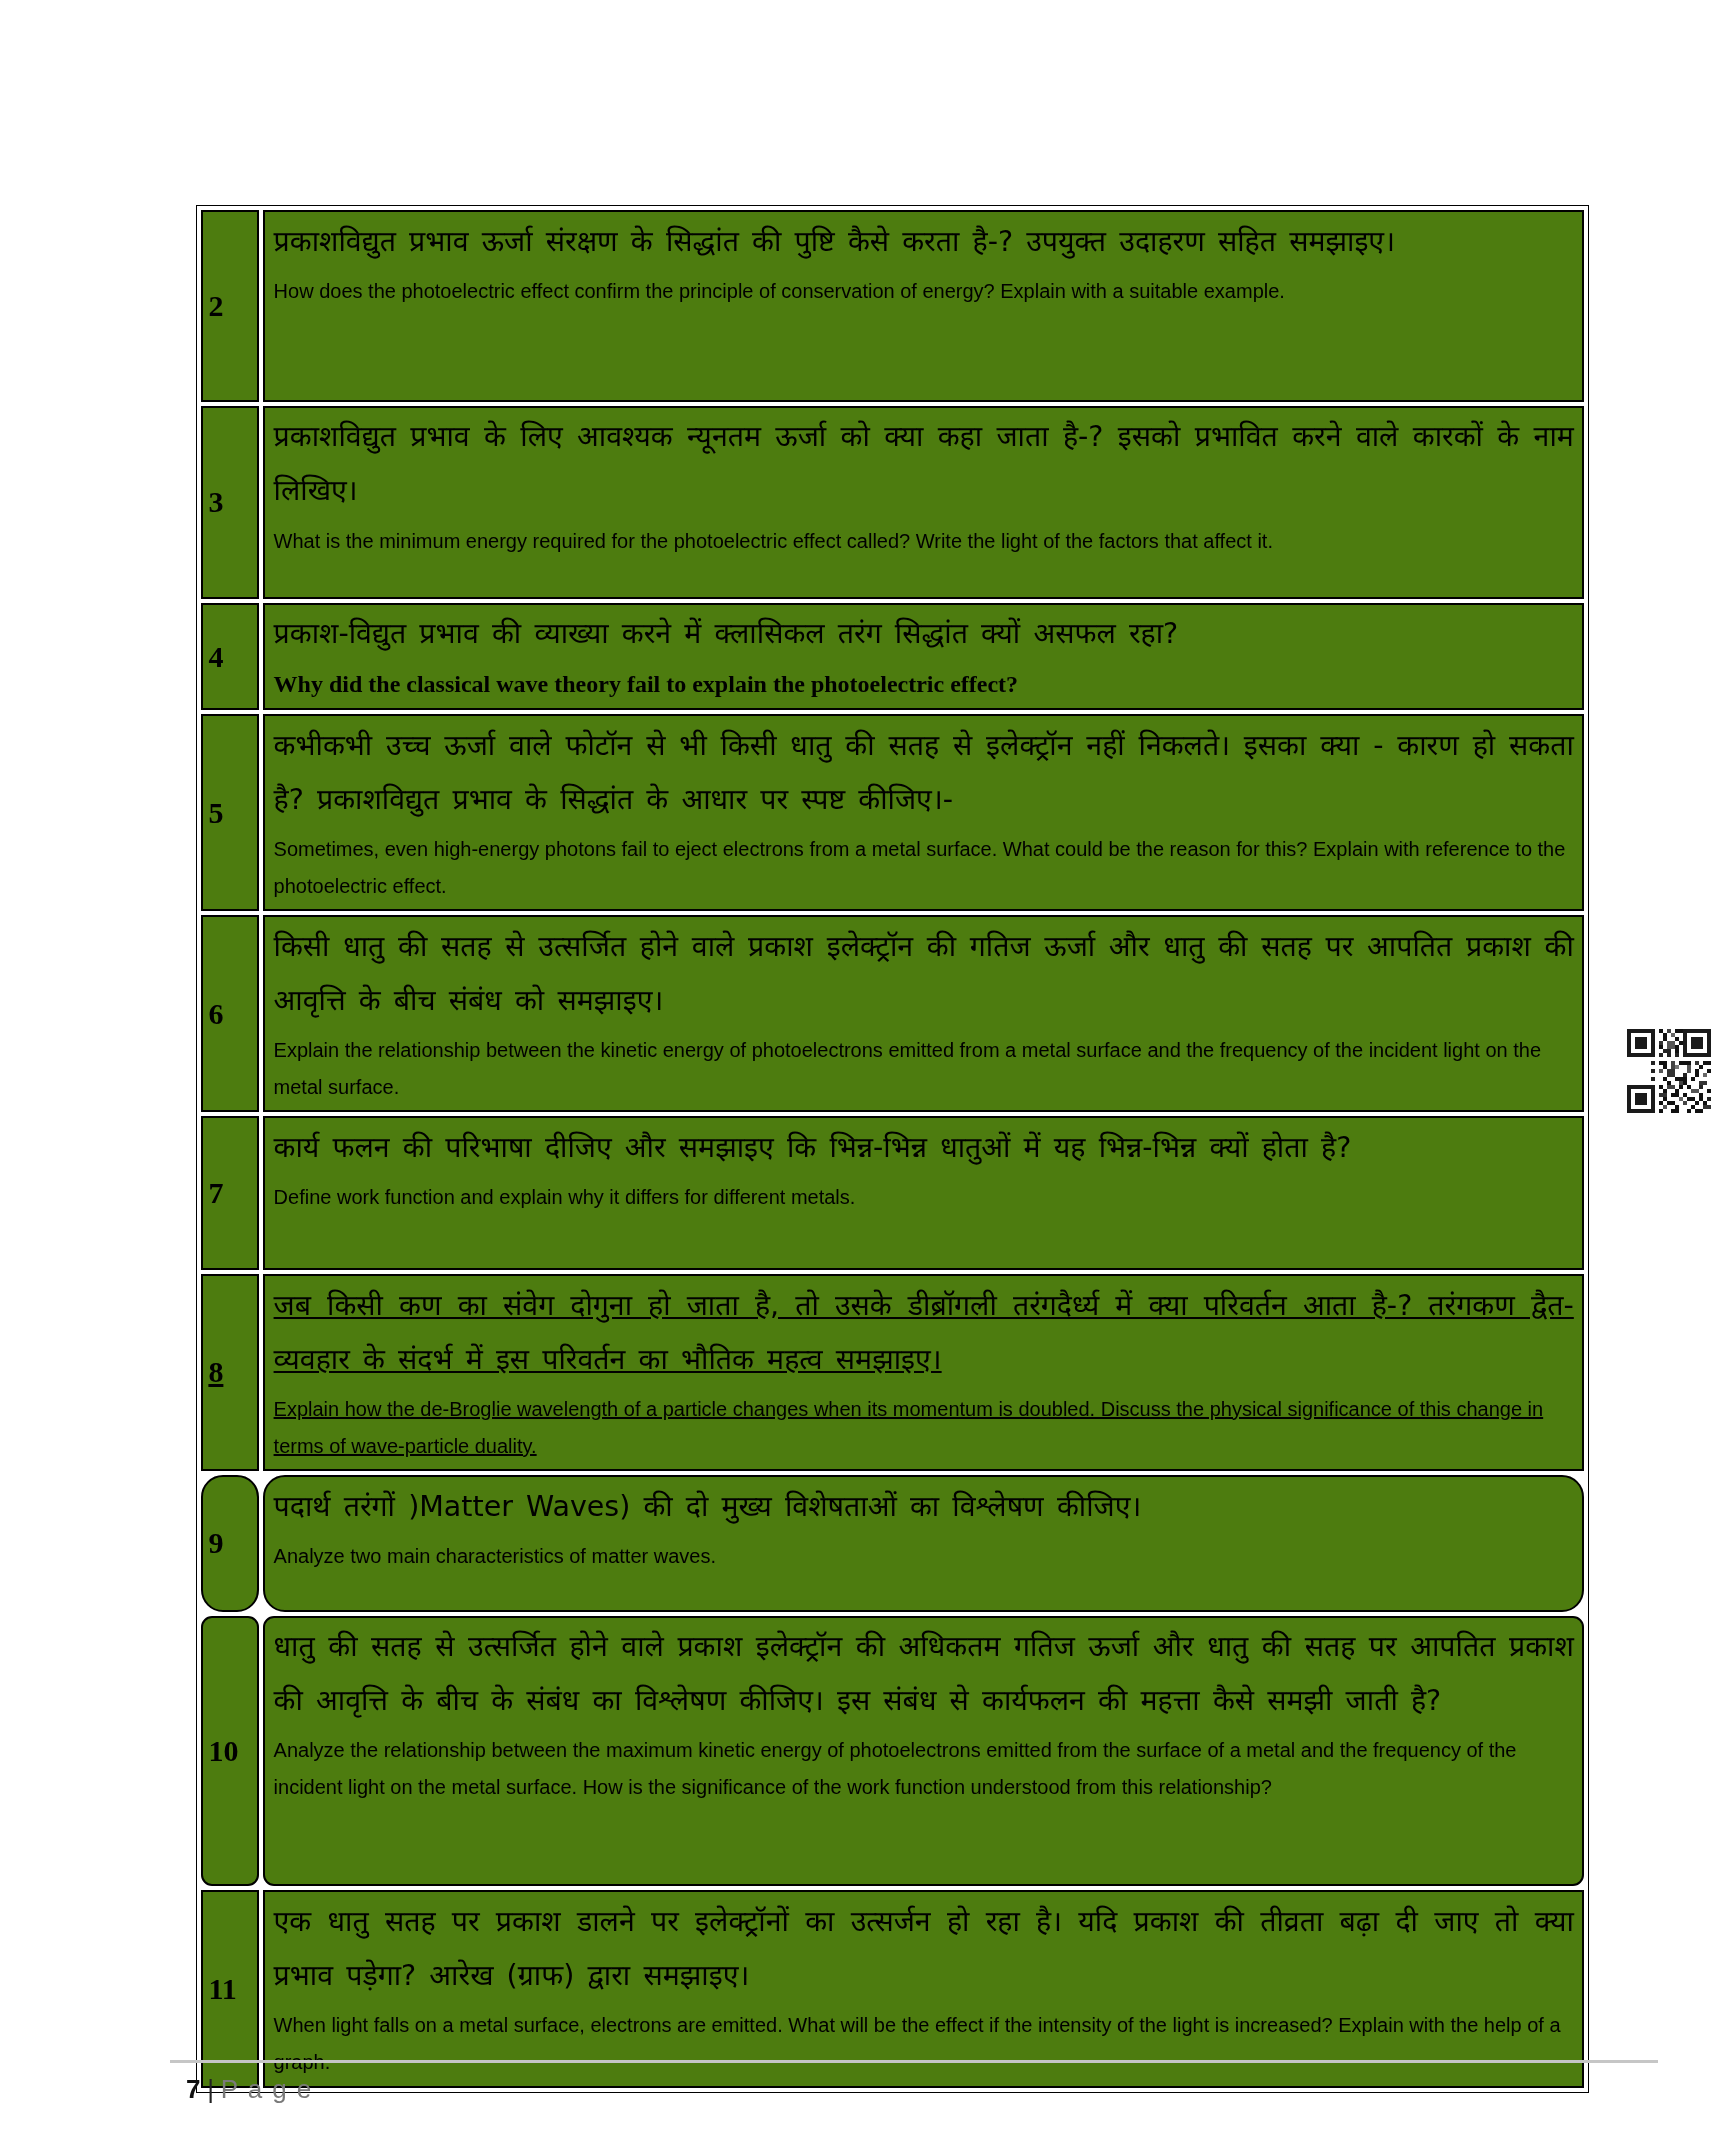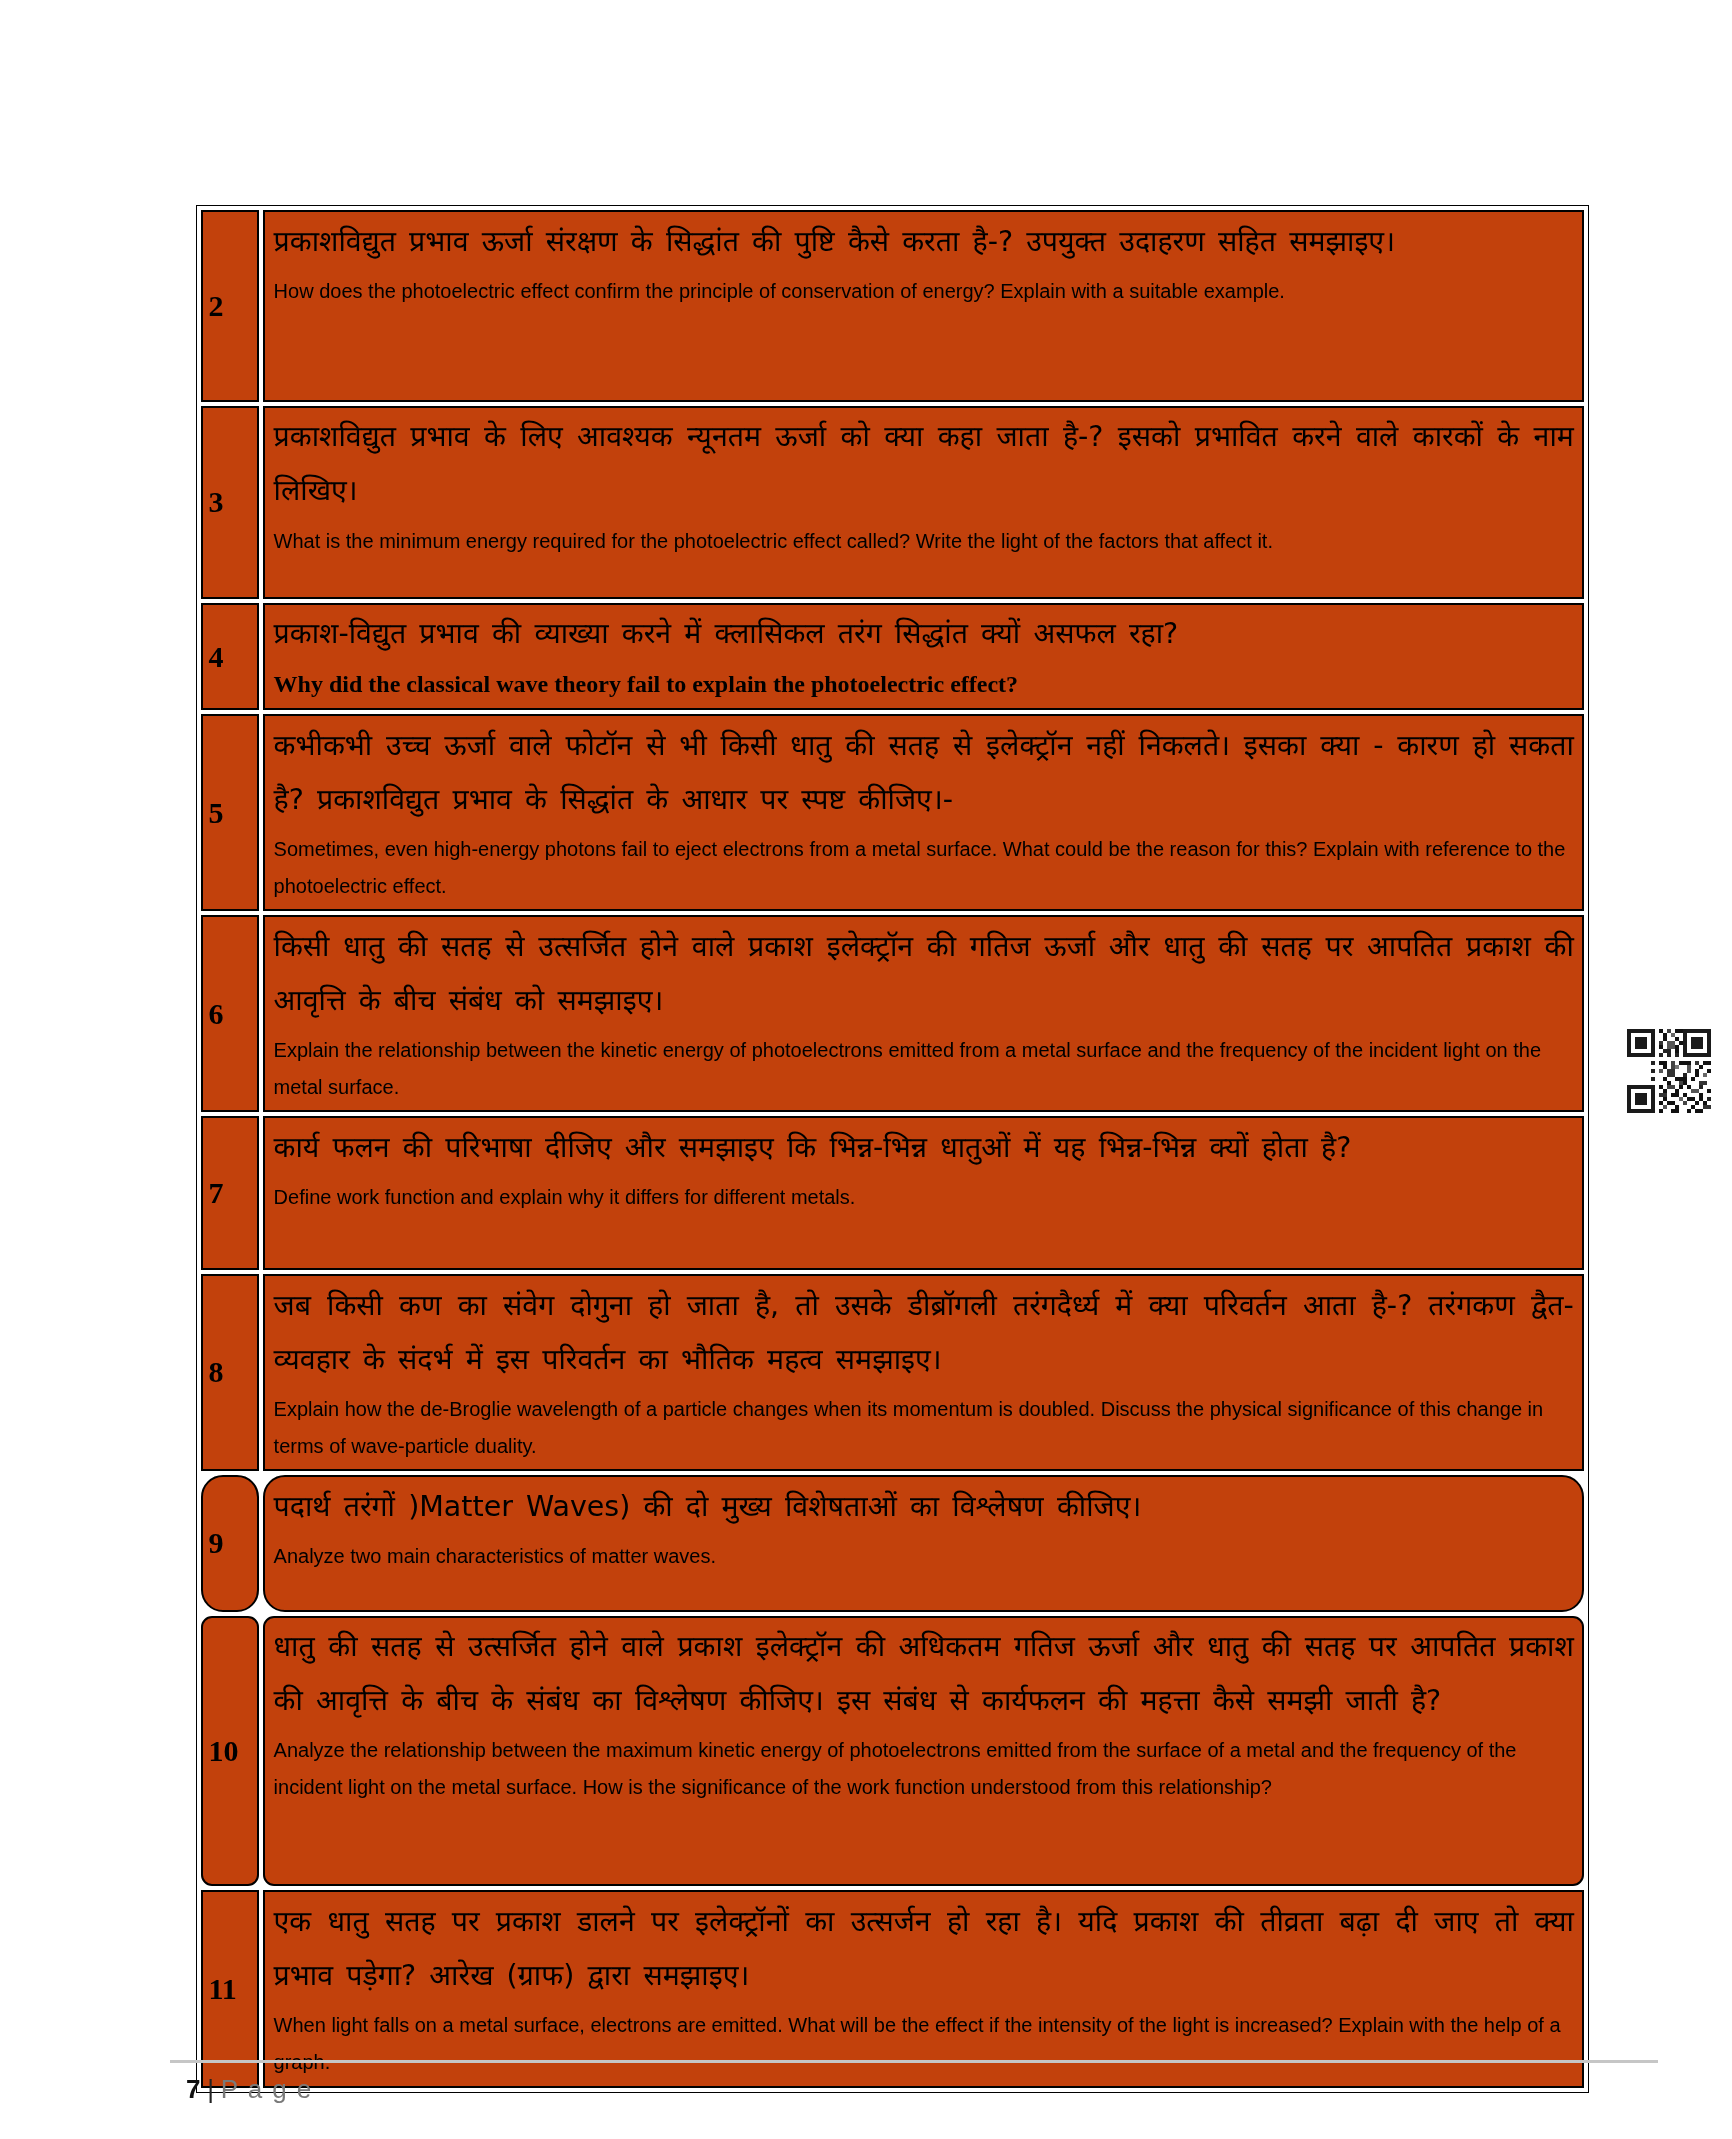--- a/index.html
+++ b/index.html
@@ -19,21 +19,21 @@
     left: 196px;
     top: 205px;
     width: 1393px;
     border: 1.4px solid #000;
     border-collapse: separate;
     border-spacing: 4.1px;
     table-layout: fixed;
   }
   table.qtable td {
     border: 2px solid #000;
-    background: #c2410c;
+    background: #4d7c0f;
   }
   td.qnum {
     width: 49px;
     vertical-align: middle;
     text-align: left;
     padding: 0 0 0 5.4px;
     font-family: "Liberation Serif", serif;
     font-weight: bold;
     font-size: 30px;
   }
@@ -62,21 +62,21 @@
     font-size: 24px;
     line-height: 39px;
   }
   
   tr.row-q2  td { height: 181px; }
   tr.row-q3  td { height: 182px; }
   tr.row-q4  td { height: 86px; }
   tr.row-q5  td { height: 181px; }
   tr.row-q6  td { height: 181px; }
   tr.row-q7  td { height: 143px; }
-  tr.row-q8  td { height: 181px; }
+  tr.row-q8  td { height: 181px; text-decoration: underline; }
   tr.row-q9  td { height: 126px; border-radius: 22px; }
   tr.row-q10 td { height: 260px; border-radius: 11px; }
   tr.row-q11 td { height: 187px; }
 
   
   .qr {
     position: absolute;
     left: 1627px;
     top: 1029px;
     width: 84px;

